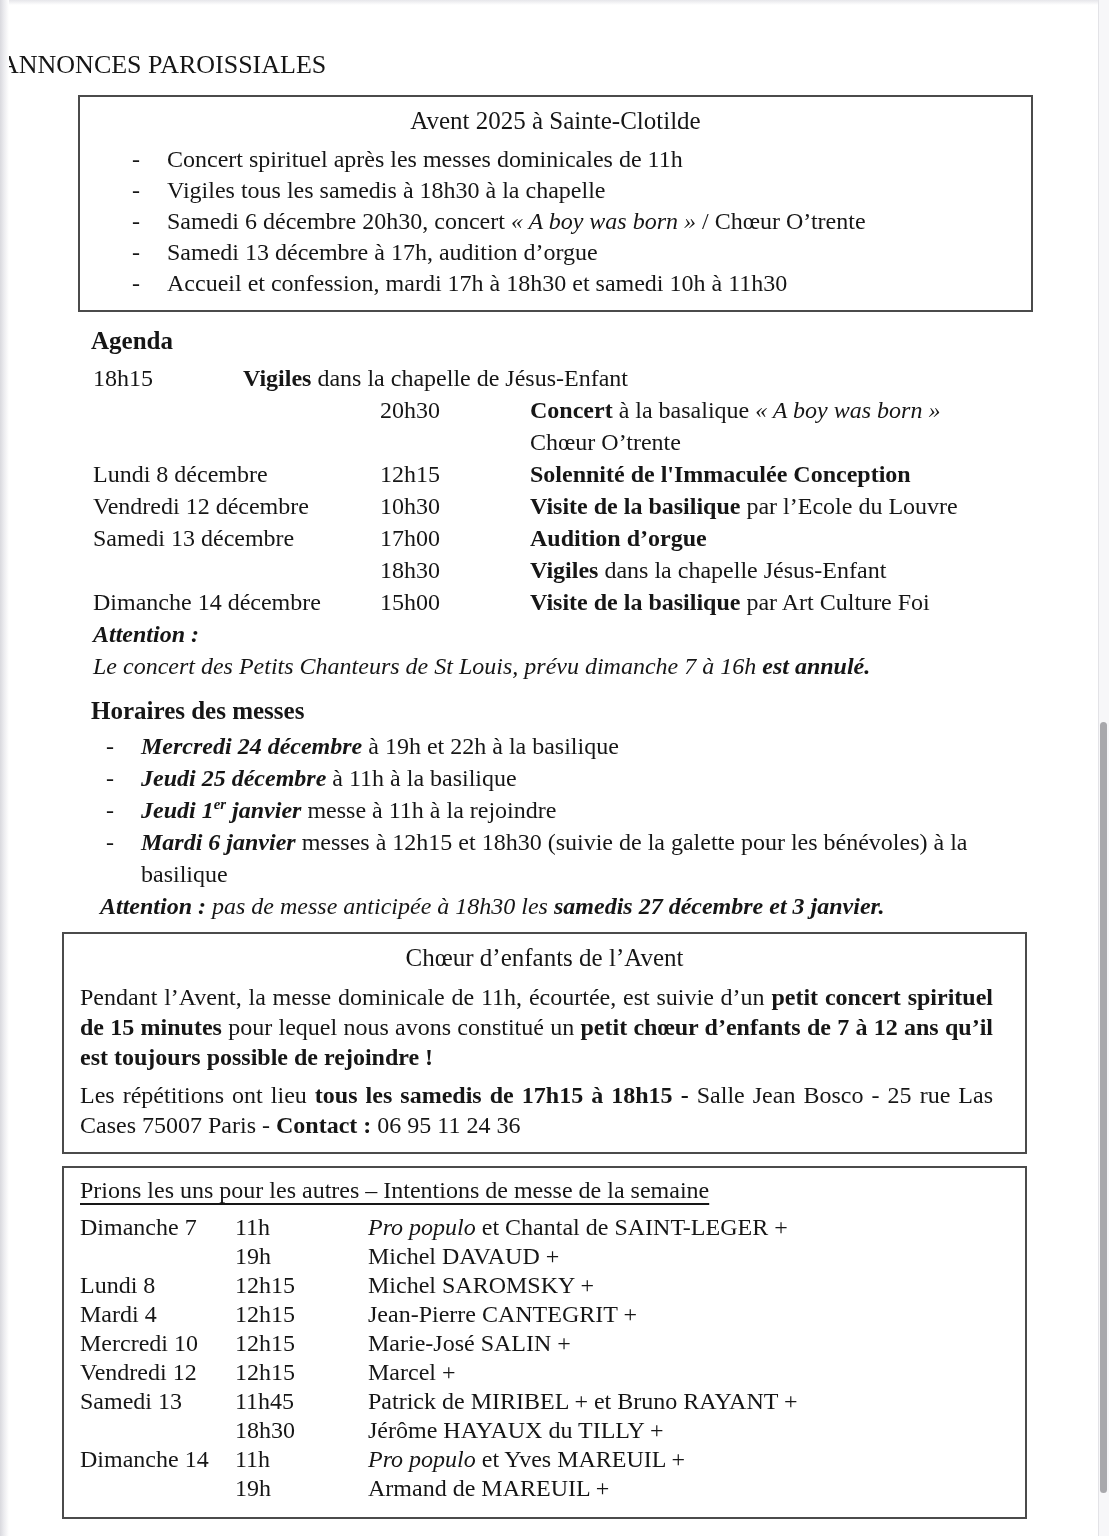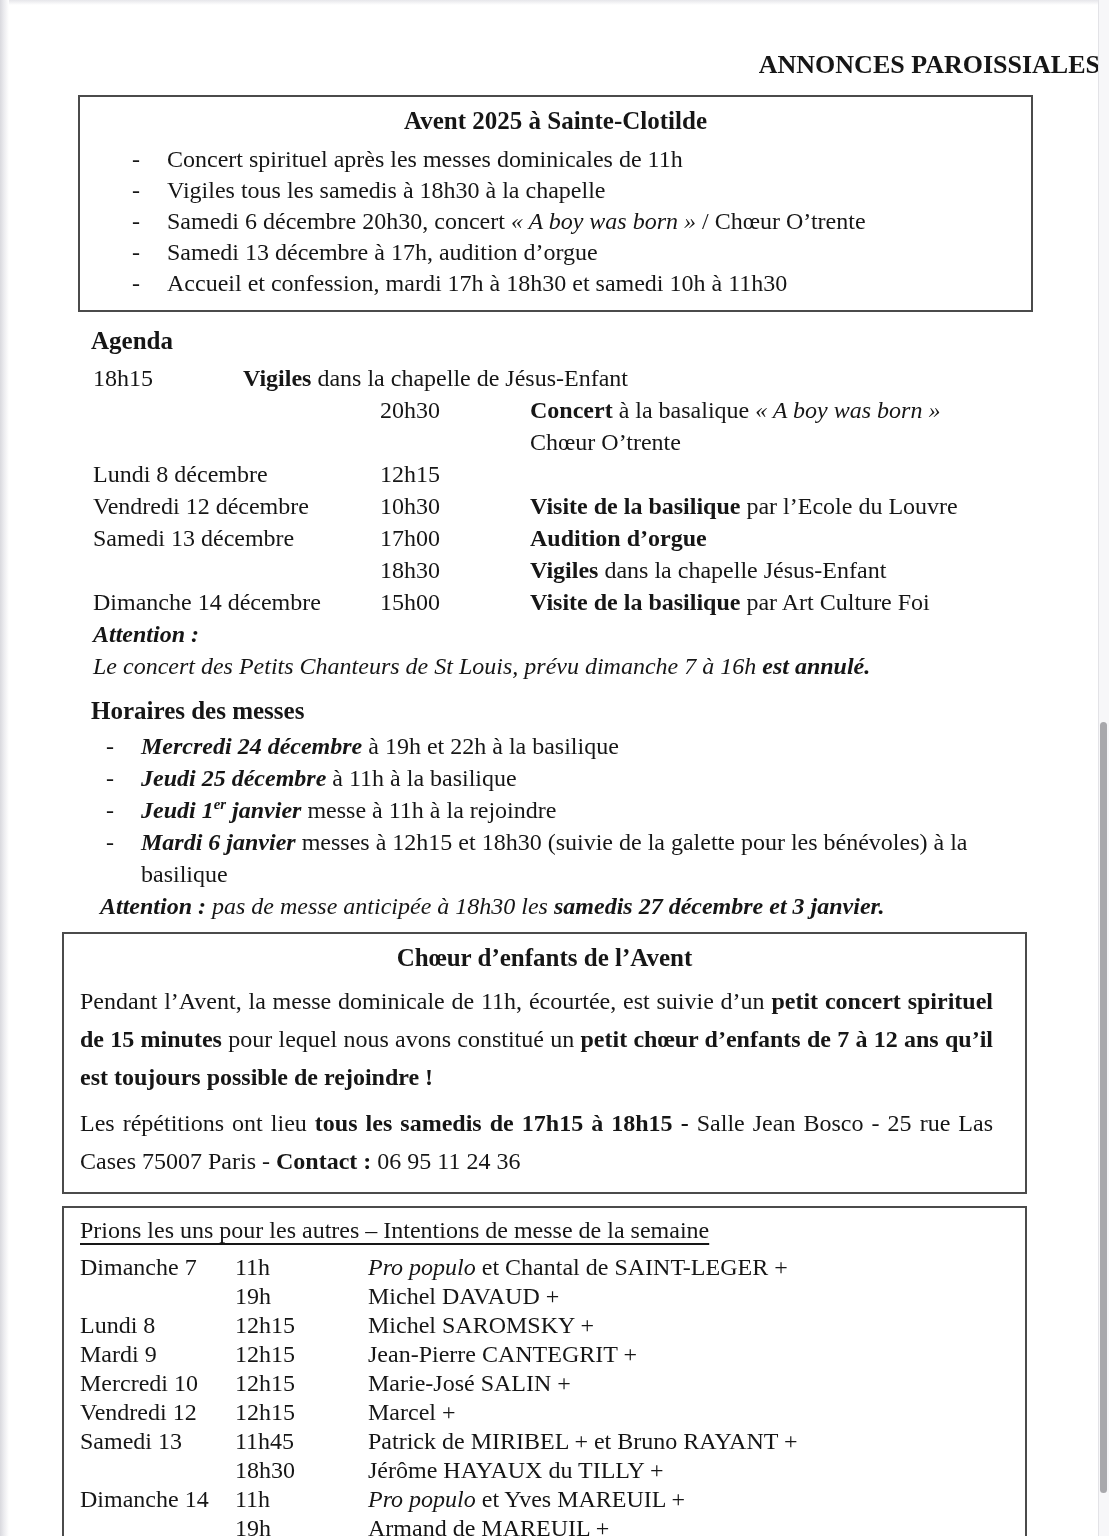--- a/index.html
+++ b/index.html
@@ -13,42 +13,42 @@
   .edge-left{position:absolute;left:0;top:0;bottom:0;width:9px;
     background:linear-gradient(to right,#d9d9de 0%,#ececef 45%,#ffffff 100%);}
   .edge-top{position:absolute;left:0;top:0;right:0;height:5px;
     background:linear-gradient(to bottom,#e6e6ea,#ffffff);}
   .edge-right{position:absolute;top:0;bottom:0;right:0;width:10px;background:#f7f7f9;
     border-left:1px solid #e3e3e7;}
   .scroll-thumb{position:absolute;left:1100px;top:722px;width:7px;height:771px;
     background:#a8a8ac;border-radius:4px;}
   
   .content{position:absolute;left:0;top:0;width:1100px;}
-  .doc-title{margin-top:48px;text-align:right;font-weight:bold;font-size:26px;line-height:34px;padding-left:9px;}
+  .doc-title{margin-top:48px;text-align:left;font-weight:normal;font-size:26px;line-height:34px;}
   .box{border:2px solid #4b4b4b;background:#fff;}
   .box-avent{margin:13px 67px 0 78px;padding:8px 0 11px 0;}
-  .box-title{text-align:center;font-weight:bold;font-size:25px;line-height:32px;}
+  .box-title{text-align:center;font-weight:normal;font-size:25px;line-height:32px;}
   .avent-list{margin-top:7px;}
   .bullet-row{display:flex;line-height:31px;white-space:nowrap;}
   .box-avent .bullet-row{padding-left:52px;}
   .dash{width:35px;flex:0 0 35px;}
   .section-h{margin:12px 0 0 91px;font-weight:bold;font-size:25px;line-height:33px;}
   .agenda-table{margin:5px 0 0 93px;}
   .agenda-row{display:flex;line-height:32px;white-space:nowrap;}
   .agenda-date{width:287px;flex:0 0 287px;}
   .agenda-time{width:150px;flex:0 0 150px;}
   .agenda-desc{flex:1;}
   .attn-label{margin-left:93px;line-height:32px;}
   .attn-note{margin-left:93px;line-height:32px;}
   .horaires-list{margin-top:3px;}
   .h-bullet{position:relative;margin-left:106px;padding-left:35px;max-width:880px;line-height:32px;}
   .h-bullet .dash{position:absolute;left:0;top:0;width:35px;}
   .h-attn{margin:0 0 0 100px;line-height:32px;white-space:nowrap;}
   .box-choeur{margin:10px 73px 0 62px;padding:8px 16px 12px 16px;}
-  .box-choeur p{margin:8px 16px 0 0;text-align:justify;line-height:38px;}
+  .box-choeur p{margin:8px 16px 0 0;text-align:justify;line-height:30px;}
   .box-prions{margin:12px 73px 0 62px;padding:6px 16px 14px 16px;}
   .prions-title{font-weight:normal;font-size:24px;line-height:33px;
     text-decoration:underline;text-decoration-thickness:2px;text-underline-offset:5px;}
   .prions-table{margin-top:6px;}
   .prions-row{display:flex;line-height:29px;white-space:nowrap;}
   .prions-date{width:155px;flex:0 0 155px;}
   .prions-time{width:133px;flex:0 0 133px;}
   .prions-name{flex:1;}
   
   .b{font-weight:bold;}
@@ -109,20 +109,21 @@
 
       <div class="agenda-row">
         <span class="agenda-date"></span>
         <span class="agenda-time"></span>
         <span class="agenda-desc"><span>Chœur O’trente</span></span>
       </div>
 
       <div class="agenda-row">
         <span class="agenda-date">Lundi 8 décembre</span>
         <span class="agenda-time">12h15</span>
+        <span class="agenda-desc"><span class="b">Solennité de l'Immaculée Conception</span></span>
       </div>
 
       <div class="agenda-row">
         <span class="agenda-date">Vendredi 12 décembre</span>
         <span class="agenda-time">10h30</span>
         <span class="agenda-desc"><span class="b">Visite de la basilique</span><span> par l’Ecole du Louvre</span></span>
       </div>
 
       <div class="agenda-row">
         <span class="agenda-date">Samedi 13 décembre</span>
@@ -192,21 +193,21 @@
           <span class="prions-name"><span>Michel DAVAUD +</span></span>
         </div>
 
         <div class="prions-row">
           <span class="prions-date">Lundi 8</span>
           <span class="prions-time">12h15</span>
           <span class="prions-name"><span>Michel SAROMSKY +</span></span>
         </div>
 
         <div class="prions-row">
-          <span class="prions-date">Mardi 9</span>
+          <span class="prions-date">Mardi 4</span>
           <span class="prions-time">12h15</span>
           <span class="prions-name"><span>Jean-Pierre CANTEGRIT +</span></span>
         </div>
 
         <div class="prions-row">
           <span class="prions-date">Mercredi 10</span>
           <span class="prions-time">12h15</span>
           <span class="prions-name"><span>Marie-José SALIN +</span></span>
         </div>
 

